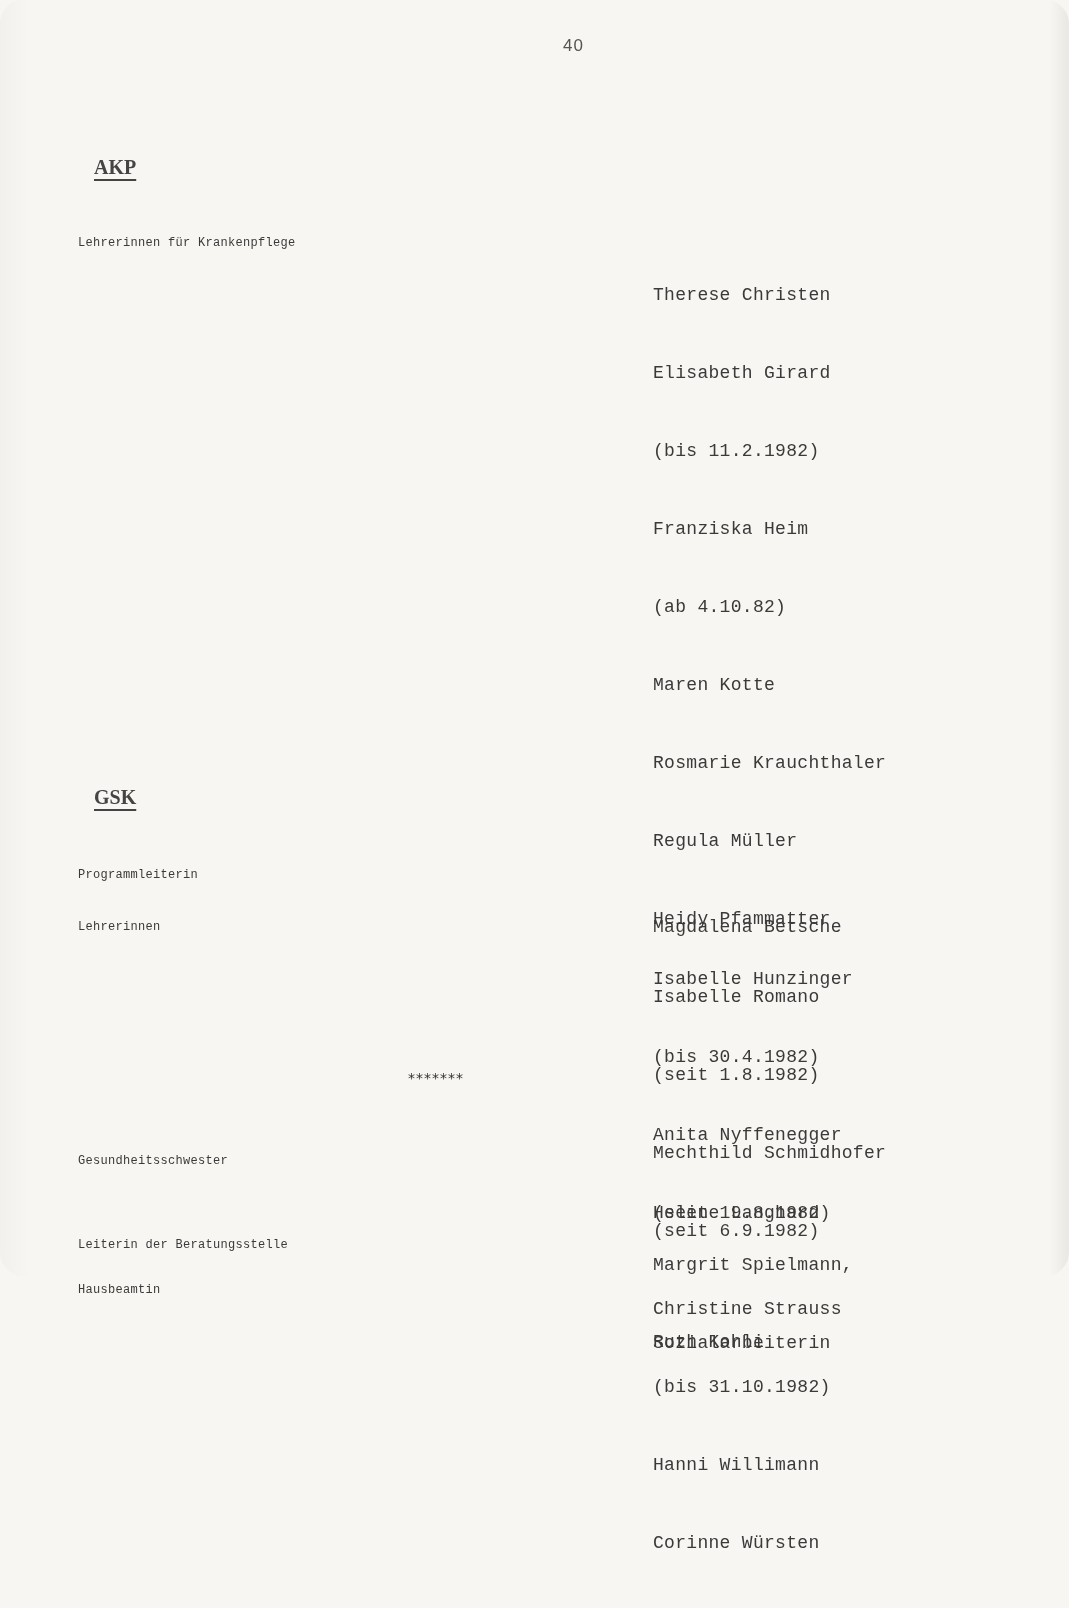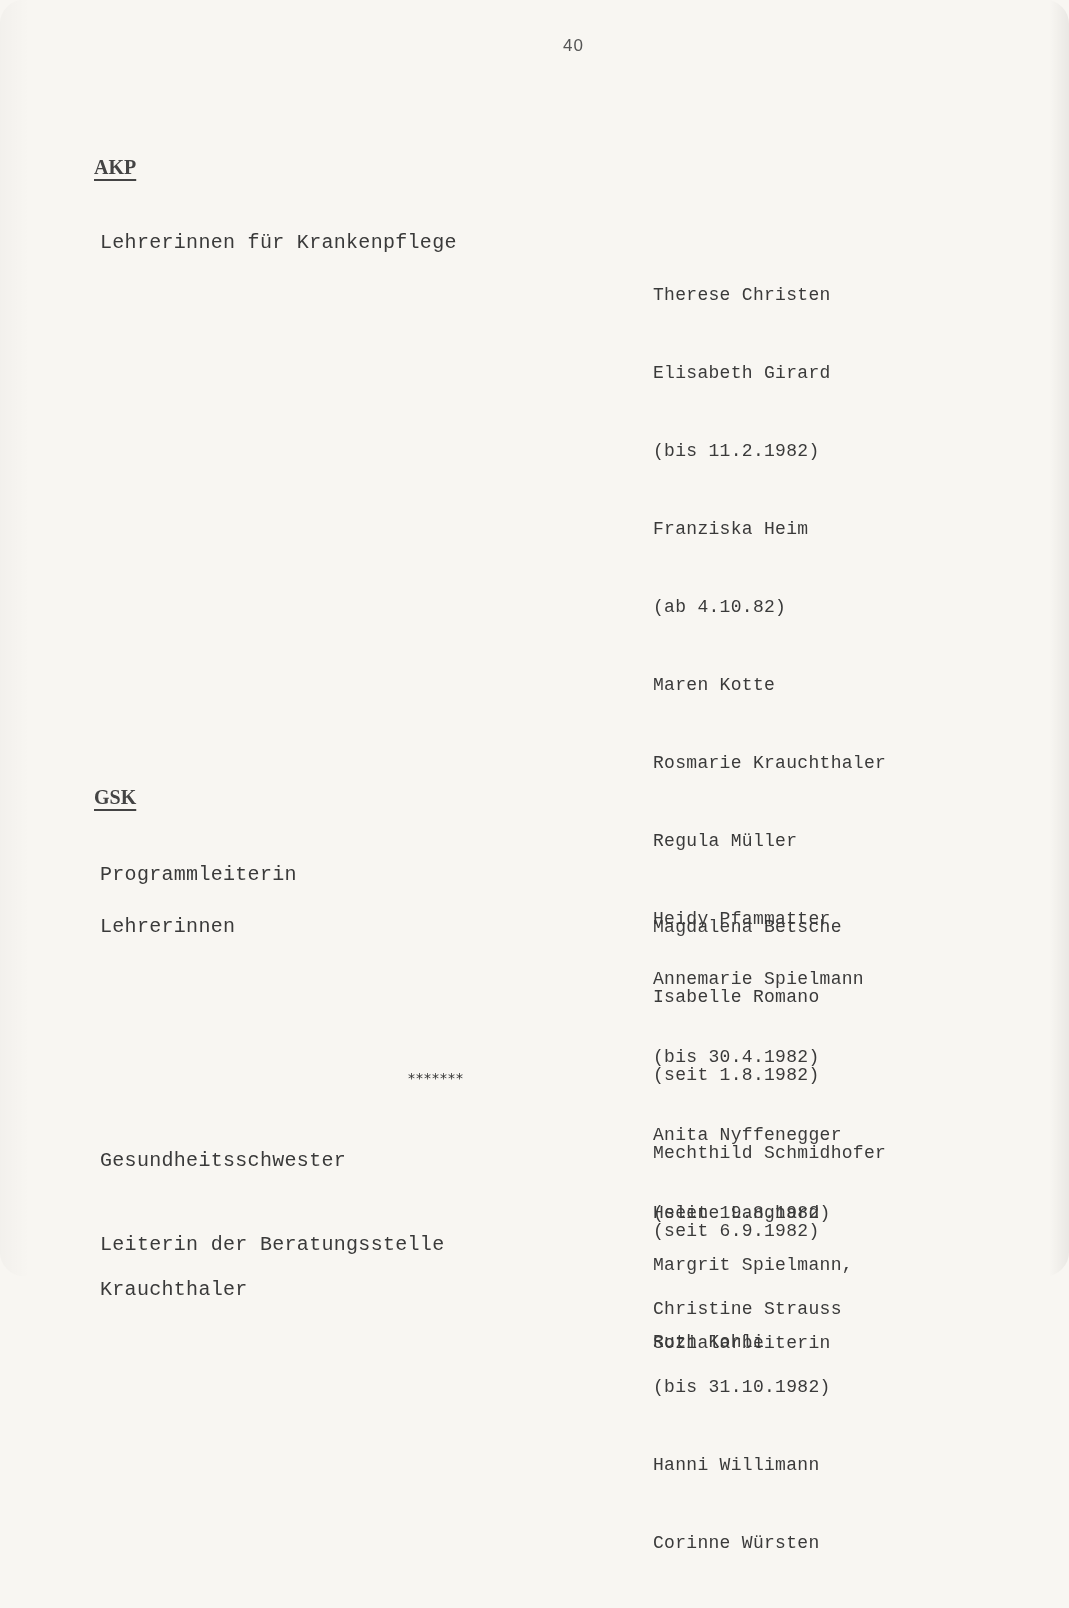--- a/index.html
+++ b/index.html
@@ -41,22 +41,22 @@
       font-family: "Liberation Serif", "DejaVu Serif", serif;
       font-weight: bold;
       font-size: 20px;
       color: #444;
       text-decoration: underline;
       text-decoration-thickness: 2px;
       text-underline-offset: 5px;
     }
     .label {
       position: absolute;
-      left: 100px;
-      font-size: 20px;
+      left: 78px;
+      font-size: 12px;
       line-height: 26px;
       white-space: pre;
       letter-spacing: 0.3px;
     }
     .names {
       position: absolute;
       left: 653px;
       font-size: 18px;
       line-height: 26px;
       white-space: pre;
@@ -109,37 +109,37 @@
 
   <div class="section-heading" style="top:786px;">GSK</div>
 
   <div class="label" style="top:862px;">Programmleiterin</div>
   <div class="names" style="top:862px;text-align:center;">
     <div>Magdalena Betsche</div>
   </div>
 
   <div class="label" style="top:914px;">Lehrerinnen</div>
   <div class="names" style="top:914px;">
-    <div>Annemarie Spielmann</div>
+    <div>Isabelle Hunzinger</div>
     <div>(bis 30.4.1982)</div>
     <div>Anita Nyffenegger</div>
     <div>(seit 19.8.1982)</div>
   </div>
 
   <div class="separator">*******</div>
 
   <div class="label" style="top:1148px;">Gesundheitsschwester</div>
   <div class="names" style="top:1148px;">
     <div>Helene Langhard</div>
   </div>
 
   <div class="label" style="top:1200px;margin-top:32px;">Leiterin der Beratungsstelle</div>
   <div class="names" style="top:1200px;font-family:Liberation Mono, monospace;">
     <div>Margrit Spielmann,</div>
     <div>Sozialarbeiterin</div>
   </div>
 
-  <div class="label" style="top:1277px;">Krauchthaler</div>
+  <div class="label" style="top:1277px;">Hausbeamtin</div>
   <div class="names" style="top:1277px;">
     <div>Ruth Kohli</div>
   </div>
 
 </div>
 
 </body></html>

